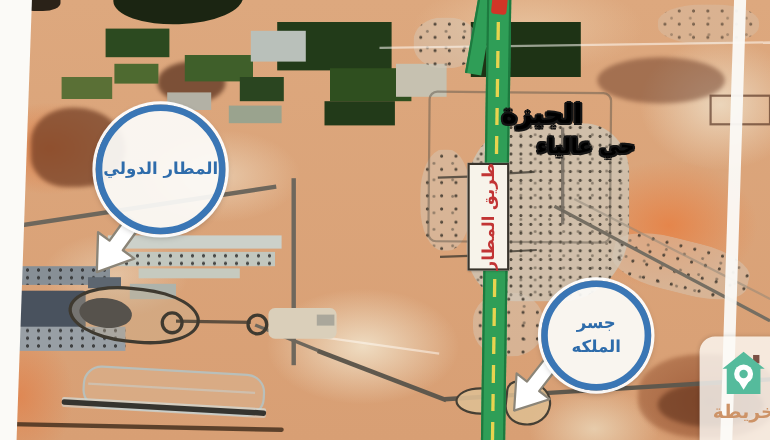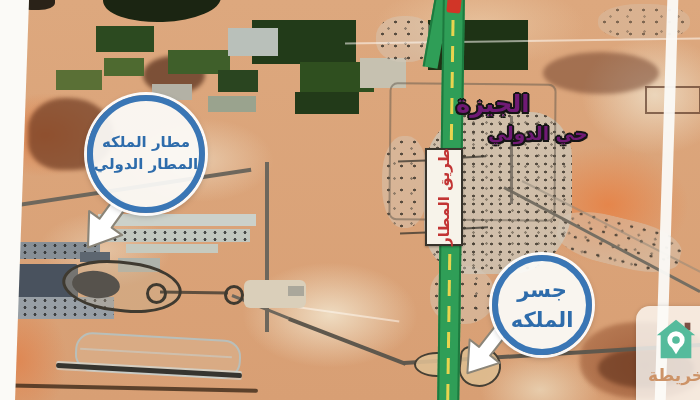--- a/index.html
+++ b/index.html
@@ -26,21 +26,21 @@
   .urban{background-color:rgba(205,196,180,.82);
     background-image:
       radial-gradient(circle, rgba(62,55,45,.85) 1.1px, transparent 1.7px),
       radial-gradient(circle, rgba(95,85,72,.6) 1px, transparent 1.5px);
     background-size:9px 8px,13px 11px;background-position:0 0,4px 5px;}
   .urban.sparse{background-color:rgba(212,202,186,.45);
     background-size:13px 12px,17px 15px;}
   .dots{background-image:radial-gradient(circle, rgba(40,40,40,.8) 1.2px, transparent 1.8px);
     background-size:10px 7px;}
   
-  .map-label{color:#701a75;font-weight:bold;direction:rtl;white-space:nowrap;z-index:14;
+  .map-label{color:#000000;font-weight:bold;direction:rtl;white-space:nowrap;z-index:14;
     text-shadow:2px 0 0 #151515,-2px 0 0 #151515,0 2px 0 #151515,0 -2px 0 #151515,
       1.5px 1.5px 0 #151515,-1.5px 1.5px 0 #151515,1.5px -1.5px 0 #151515,-1.5px -1.5px 0 #151515;}
   
   .callout{box-sizing:border-box;border-radius:50%;
     background:rgba(252,252,250,.92);
     border:6px solid var(--callout-border-blue,#3a76b5);
     box-shadow:0 0 0 3px rgba(255,255,255,.95),0 2px 7px rgba(0,0,0,.35);
     display:flex;flex-direction:column;align-items:center;justify-content:center;
     color:var(--callout-text-blue,#2e6cab);font-weight:bold;text-align:center;
     direction:rtl;line-height:1.45;z-index:16;}
@@ -143,33 +143,32 @@
 
   <div class="abs sign-line" style="left:398px;top:160px;width:28px;transform:rotate(-2deg);"></div>
   <div class="abs sign-line" style="left:460px;top:156px;width:26px;transform:rotate(-3deg);"></div>
   <div class="abs sign-line" style="left:400px;top:232px;width:26px;transform:rotate(-2deg);"></div>
   <div class="abs sign-line" style="left:460px;top:227px;width:28px;transform:rotate(-3deg);"></div>
   <div id="road-sign" class="abs">
     <span class="sign-text">طريق المطار</span>
   </div>
 
   <div class="abs map-label" style="left:456px;top:90px;font-size:24px;">الجيزة</div>
-  <div class="abs map-label" style="left:488px;top:123px;font-size:18.5px;">حي الدولي</div>
+  <div class="abs map-label" style="left:488px;top:123px;font-size:18.5px;">حي عالياء</div>
 
   <div class="abs callout" style="left:87px;top:95px;width:118px;height:118px;font-size:15px;">
-    <span>مطار الملكه</span>
     <span>المطار الدولي</span>
   </div>
   <div class="abs arrow-icon" style="left:82px;top:194px;width:46px;height:60px;transform:rotate(36deg);">
     <svg width="46" height="60" viewBox="0 0 40 56">
         <polygon points="13,1 27,1 27,27 39,27 20,55 1,27 13,27" fill="#ffffff" stroke="#8b8578" stroke-width="2" stroke-linejoin="round"></polygon>
       </svg>
   </div>
 
-  <div class="abs callout" style="left:492px;top:255px;width:100px;height:100px;font-size:21px;text-align:center;">
+  <div class="abs callout" style="left:492px;top:255px;width:100px;height:100px;font-size:15px;text-align:center;">
     <span>جسر</span>
     <span>الملكه</span>
   </div>
   <div class="abs arrow-icon" style="left:462px;top:324px;width:44px;height:56px;transform:rotate(38deg);">
     <svg width="44" height="56" viewBox="0 0 40 56">
         <polygon points="13,1 27,1 27,27 39,27 20,55 1,27 13,27" fill="#ffffff" stroke="#8b8578" stroke-width="2" stroke-linejoin="round"></polygon>
       </svg>
   </div>
 
   <div class="abs photo-border" style="left:-8px;top:-6px;width:30px;height:414px;transform:rotate(2deg);"></div>

